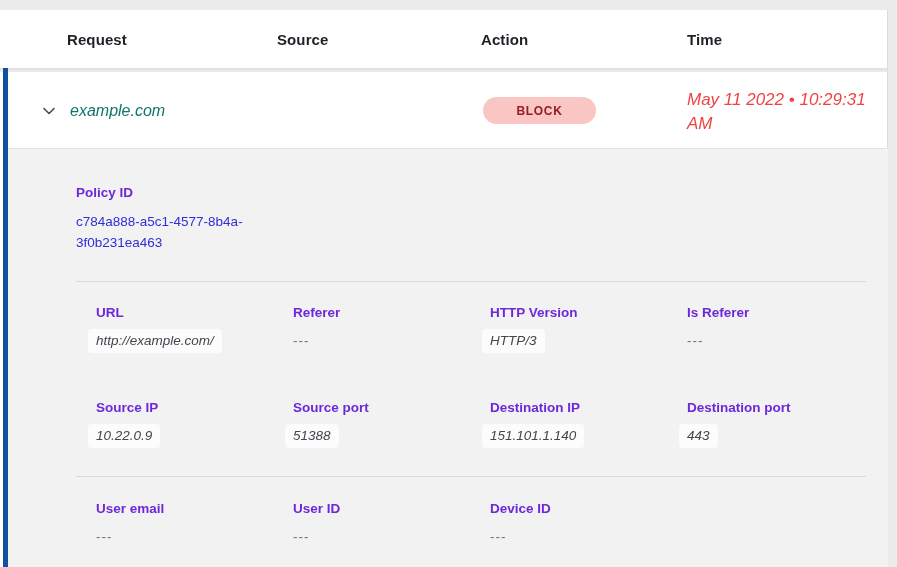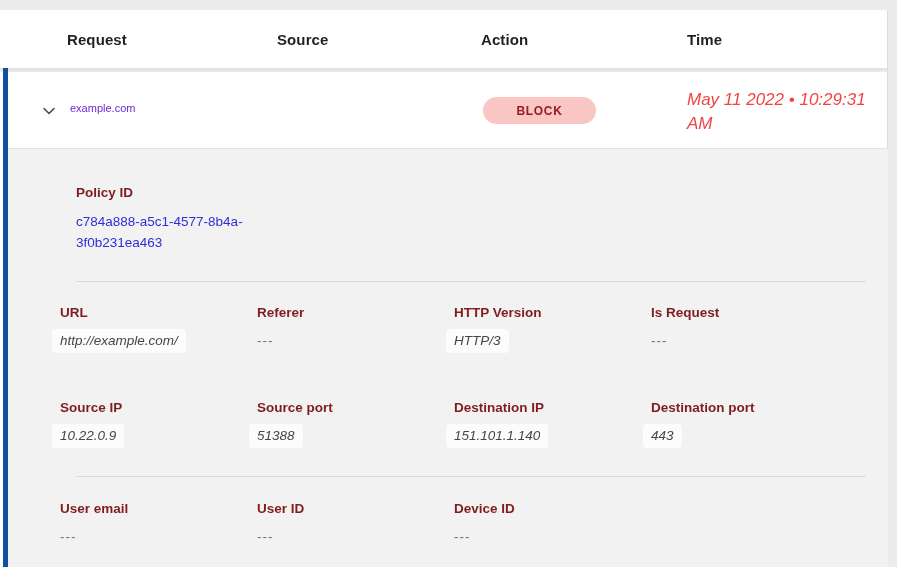--- a/index.html
+++ b/index.html
@@ -54,22 +54,23 @@
   .chevron {
     position: absolute;
     left: 40px; top: 30px;
     width: 18px; height: 18px;
     display: flex; align-items: center; justify-content: center;
     background: none; border: none; cursor: pointer;
   }
   .request-cell {
     position: absolute;
     left: 70px; top: 30px;
-    font-size: 11px;
-    color: #6d28d9;
+    font-size: 16px;
+    color: #0f766e;
+    font-style: italic;
   }
   .email-cell {
     position: absolute;
     left: 277px; top: 30px;
     font-size: 15px;
     color: #1d1f24;
   }
   .badge {
     position: absolute;
     left: 483px; top: 25px;
@@ -106,21 +107,21 @@
     left: 3px; top: 58px;
     width: 5px; height: 499px;
     background: var(--accent-bar, #10509f);
   }
   .policy-section {
     margin: 34px 0 0 68px;
   }
   .field-label {
     font-size: 13.5px;
     font-weight: 700;
-    color: #7f1d1d;
+    color: #6d28d9;
     line-height: 20px;
   }
   .policy-value {
     display: inline-block;
     margin-top: 8px;
     max-width: 196px;
     font-size: 13.5px;
     line-height: 21px;
     color: var(--link, #2e2ed4);
     text-decoration: none;
@@ -131,21 +132,21 @@
     width: 790px;
     margin-left: 68px;
     background: #d9d9dc;
     border: none;
   }
   .divider-1 { margin-top: 28px; }
   .divider-2 { margin-top: 28px; }
   .grid-row {
     display: grid;
     grid-template-columns: 197px 197px 197px 197px;
-    margin-left: 52px;
+    margin-left: 88px;
   }
   .grid-row-1 { margin-top: 21px; }
   .grid-row-2 { margin-top: 45px; }
   .grid-row-3 { margin-top: 22px; }
   .field-value {
     display: inline-block;
     margin-top: 9px;
     font-size: 13.5px;
     line-height: 18px;
     color: #42464d;
@@ -202,21 +203,21 @@
       </div>
       <div class="field">
         <div class="field-label">Referer</div>
         <span class="field-value empty">---</span>
       </div>
       <div class="field">
         <div class="field-label">HTTP Version</div>
         <span class="field-value chip">HTTP/3</span>
       </div>
       <div class="field">
-        <div class="field-label">Is Request</div>
+        <div class="field-label">Is Referer</div>
         <span class="field-value empty">---</span>
       </div>
     </div>
 
     <div class="grid-row grid-row-2">
       <div class="field">
         <div class="field-label">Source IP</div>
         <span class="field-value chip">10.22.0.9</span>
       </div>
       <div class="field">

